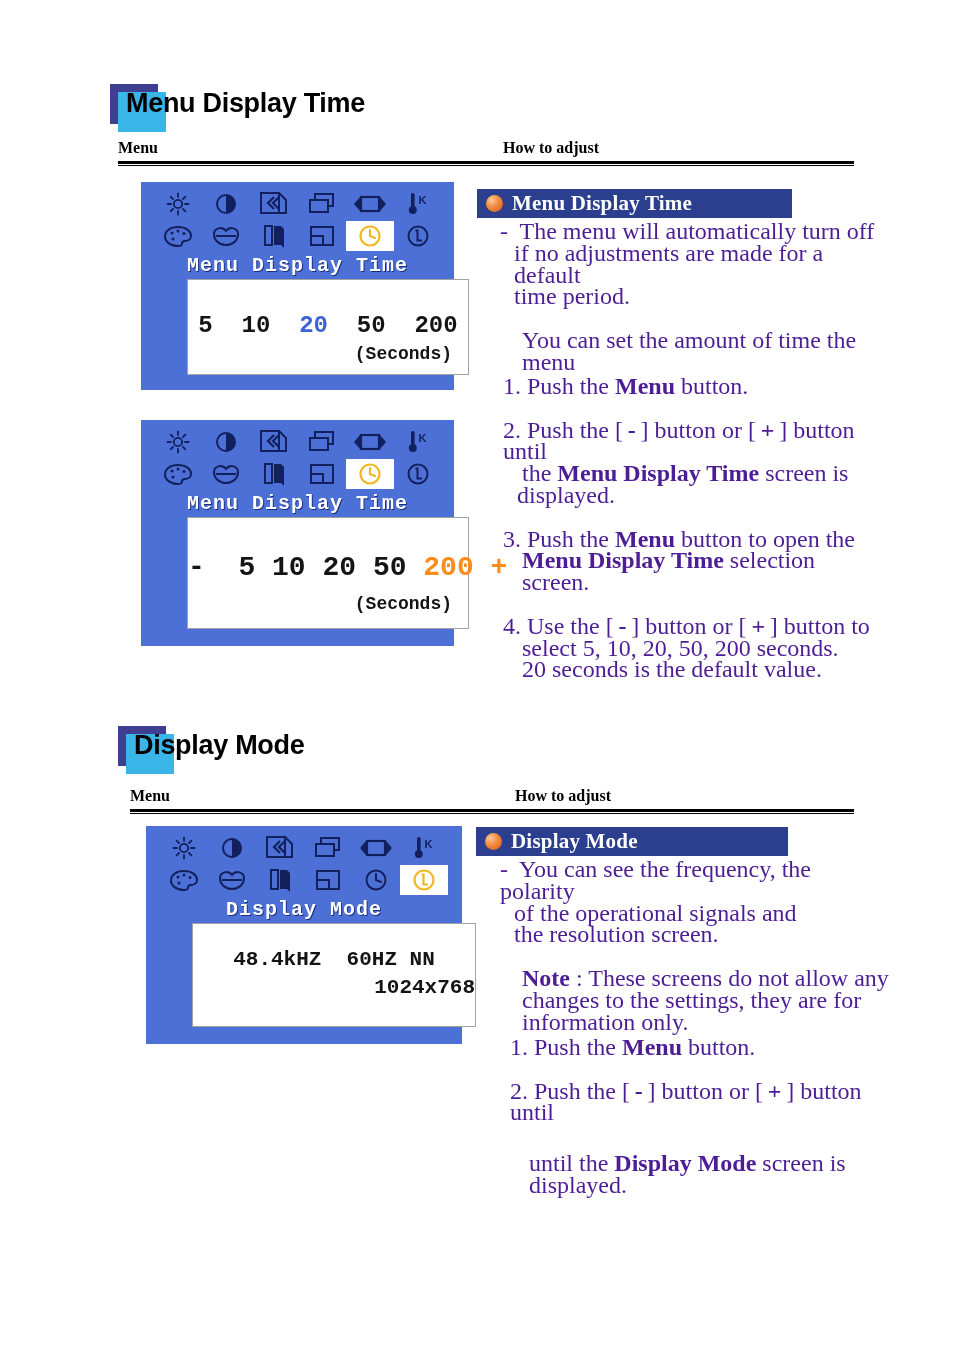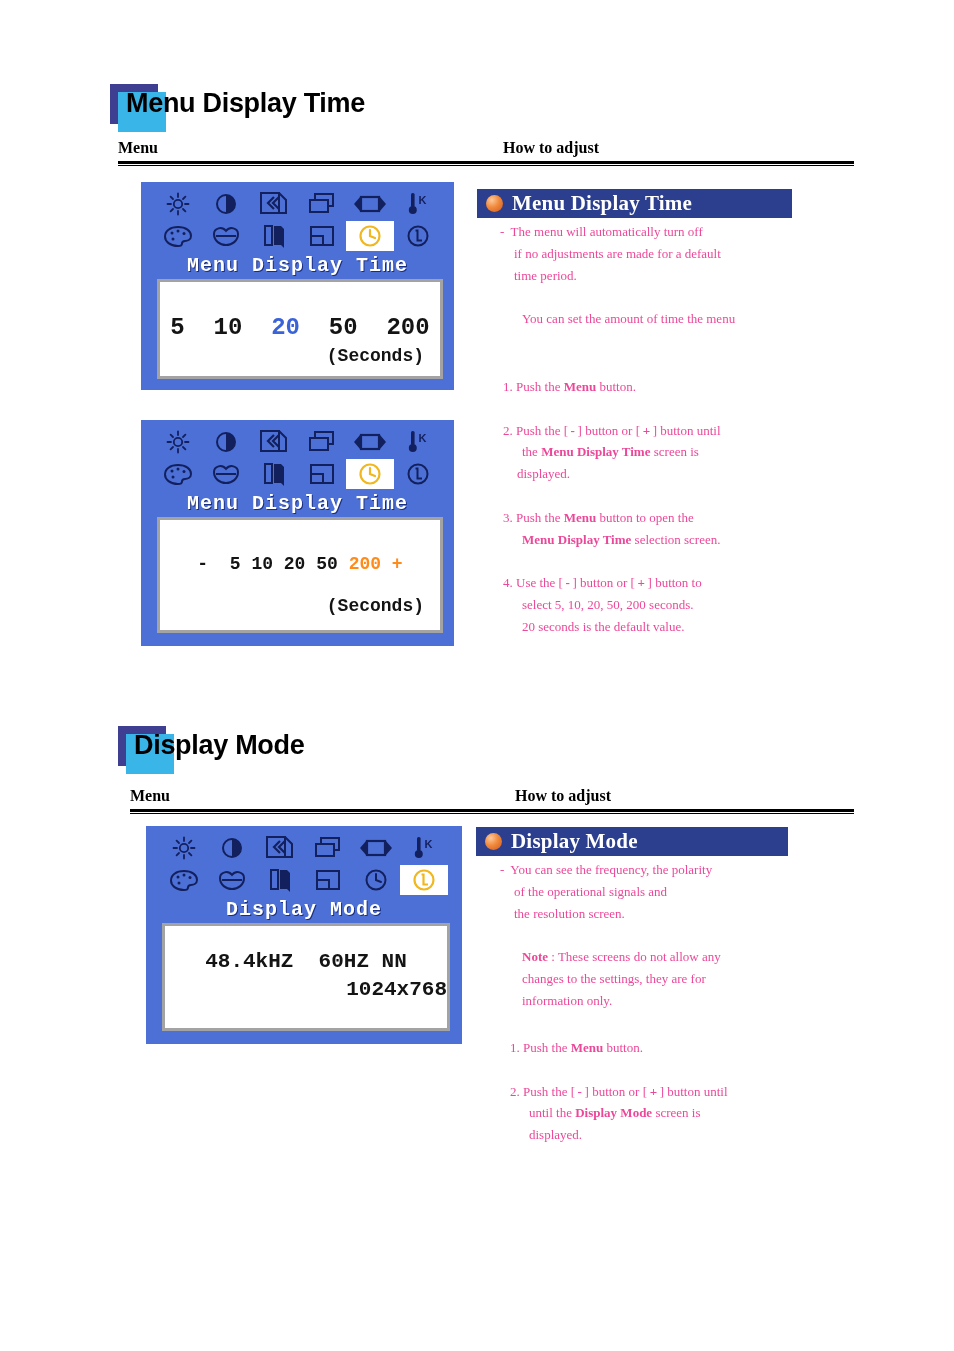--- a/index.html
+++ b/index.html
@@ -50,21 +50,21 @@
   .osd-cell.sel{background:#ffffff;}
   .osd-cell svg{display:block;}
   .osd-title{
     position:absolute;left:0;right:0;
     text-align:center;color:#ffffff;
     font-family:"Liberation Mono", monospace;
     font-weight:bold;font-size:20px;letter-spacing:1px;
     text-shadow:1px 1px 0 #1a2e80;
   }
   .osd-panel{
-    position:absolute;background:#ffffff;border:3px solid #a3a3a3;
+    position:absolute;background:#ffffff;border:1px solid #a3a3a3;margin-left:30px;
   }
   .osd-values{
     position:absolute;left:0;right:0;
     text-align:center;
     font-family:"Liberation Mono", monospace;
     font-weight:bold;font-size:24px;color:#141414;
     white-space:pre;
   }
   .osd-values .hi-blue{color:#3b63d8;}
   .osd-values .hi-orange{color:#ff8c1a;}
@@ -87,21 +87,21 @@
   .howbar .bullet{
     width:17px;height:17px;border-radius:50%;margin-left:9px;margin-right:9px;
     background:radial-gradient(circle at 34% 30%, #ffc89a 0%, #f08a3c 45%, #d2561b 100%);
     flex:none;
   }
   .howbar .htext{
     color:#ffffff;font-weight:bold;font-size:21px;
     font-family:"Liberation Serif", serif;letter-spacing:0.2px;
   }
   .body-text{
-    position:absolute;font-size:13px;line-height:21.8px;color:#ec4899;
+    position:absolute;font-size:24px;line-height:21.8px;color:#4c1d95;
     font-family:"Liberation Serif", serif;
   }
   .body-text p{margin:0;}
   .body-text .gap{height:21.8px;}
   .ind1{padding-left:0;}
   .ind2{padding-left:14px;}
   .ind3{padding-left:22px;}
   b{font-weight:bold;}
 </style>
 </head>
@@ -318,21 +318,21 @@
         <div class="osd-cell">
           <svg width="26" height="26" viewBox="0 0 26 26">
               <circle cx="13" cy="13" r="9.5" fill="none" stroke="#13205e" stroke-width="2"></circle>
               <path d="M10.5 7.5 L12.5 7.5 L12.5 17.5 L17 17.5" fill="none" stroke="#13205e" stroke-width="2"></path>
             </svg>
         </div>
       </div>
     </div>
     <div class="osd-title" style="top:72px;">Menu Display Time</div>
     <div class="osd-panel" style="left:16px;top:97px;width:280px;height:110px;">
-      <div class="osd-values" style="top:34px;font-size:18px;"><span>-</span>&nbsp; <span>5</span>&nbsp;<span>10</span>&nbsp;<span>20</span>&nbsp;<span>50</span>&nbsp;<span class="hi-orange">200</span>&nbsp;<span class="hi-orange">+</span></div>
+      <div class="osd-values" style="top:34px;font-size:28px;"><span>-</span>&nbsp; <span>5</span>&nbsp;<span>10</span>&nbsp;<span>20</span>&nbsp;<span>50</span>&nbsp;<span class="hi-orange">200</span>&nbsp;<span class="hi-orange">+</span></div>
       <div class="osd-seconds" style="top:76px;">(Seconds)</div>
     </div>
   </div>
 
   <div class="howbar" style="left:477px;top:189px;width:315px;">
     <span class="bullet"></span>
     <span class="htext">Menu Display Time</span>
   </div>
 
   <div class="body-text" style="left:500px;top:221px;width:380px;">
@@ -489,17 +489,17 @@
     <div class="gap"></div>
     <p class="ind3"><b>Note</b> : These screens do not allow any</p>
     <p class="ind3">changes to the settings, they are for</p>
     <p class="ind3">information only.</p>
   </div>
 
   <div class="body-text" style="left:510px;top:1037px;width:390px;">
     <p>1. Push the <b>Menu</b> button.</p>
     <div class="gap"></div>
     <p>2. Push the [ <b>-</b> ] button or [ <b>+</b> ] button until</p>
-    <p style="padding-left:19px;">until the <b>Display Mode</b> screen is</p>
+    <p style="padding-left:19px;margin-top:29px;">until the <b>Display Mode</b> screen is</p>
     <p style="padding-left:19px;">displayed.</p>
   </div>
 
 </div>
 
 </body></html>

